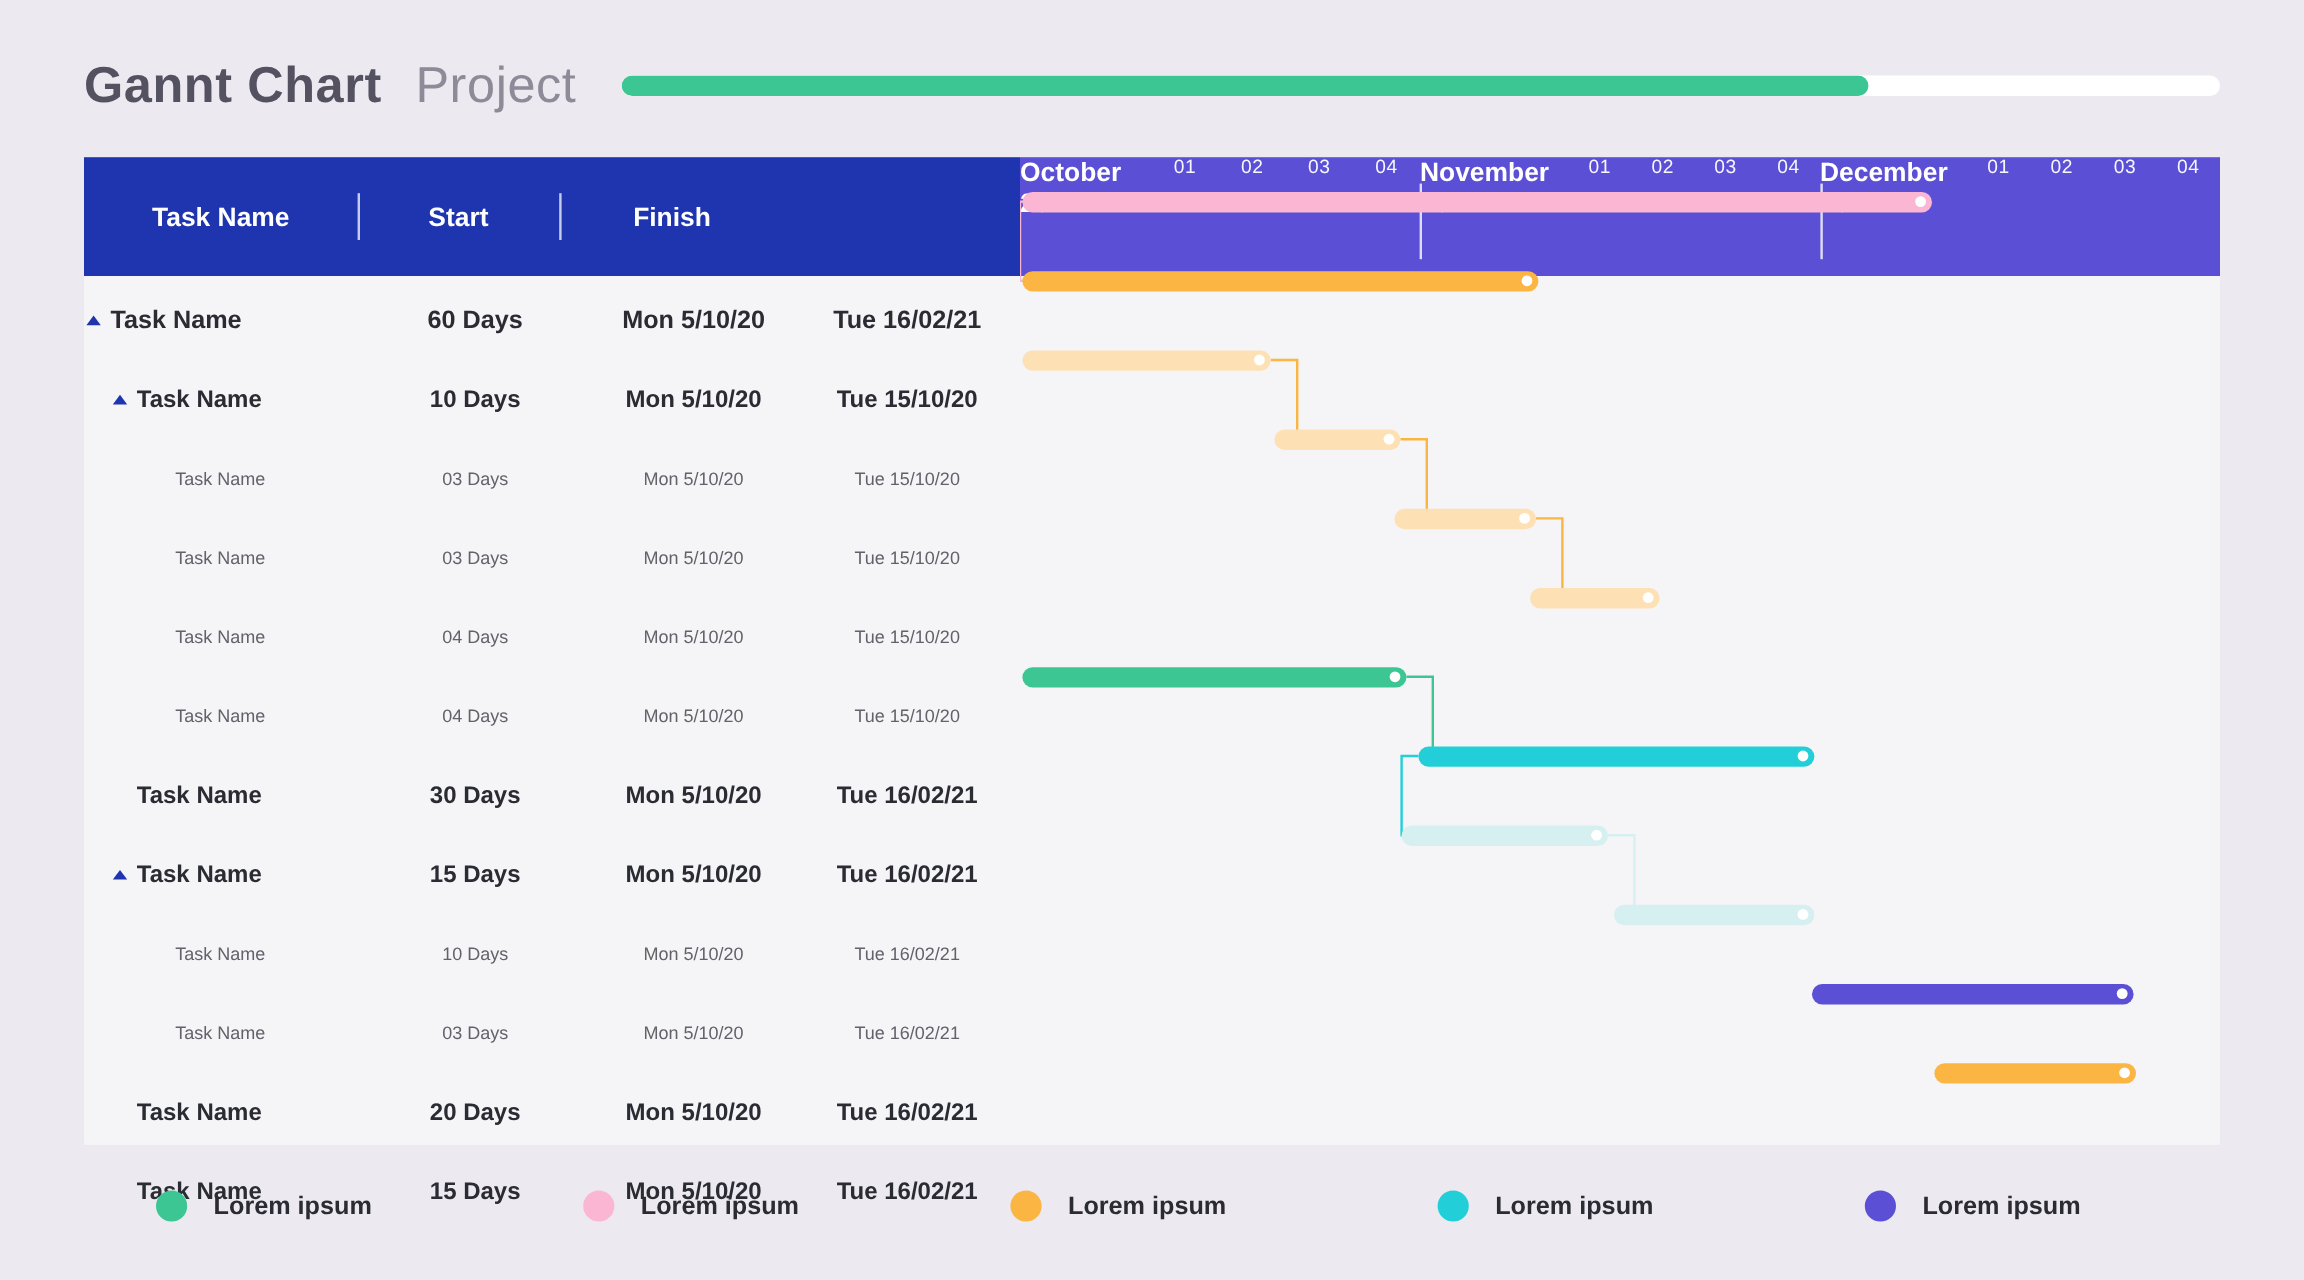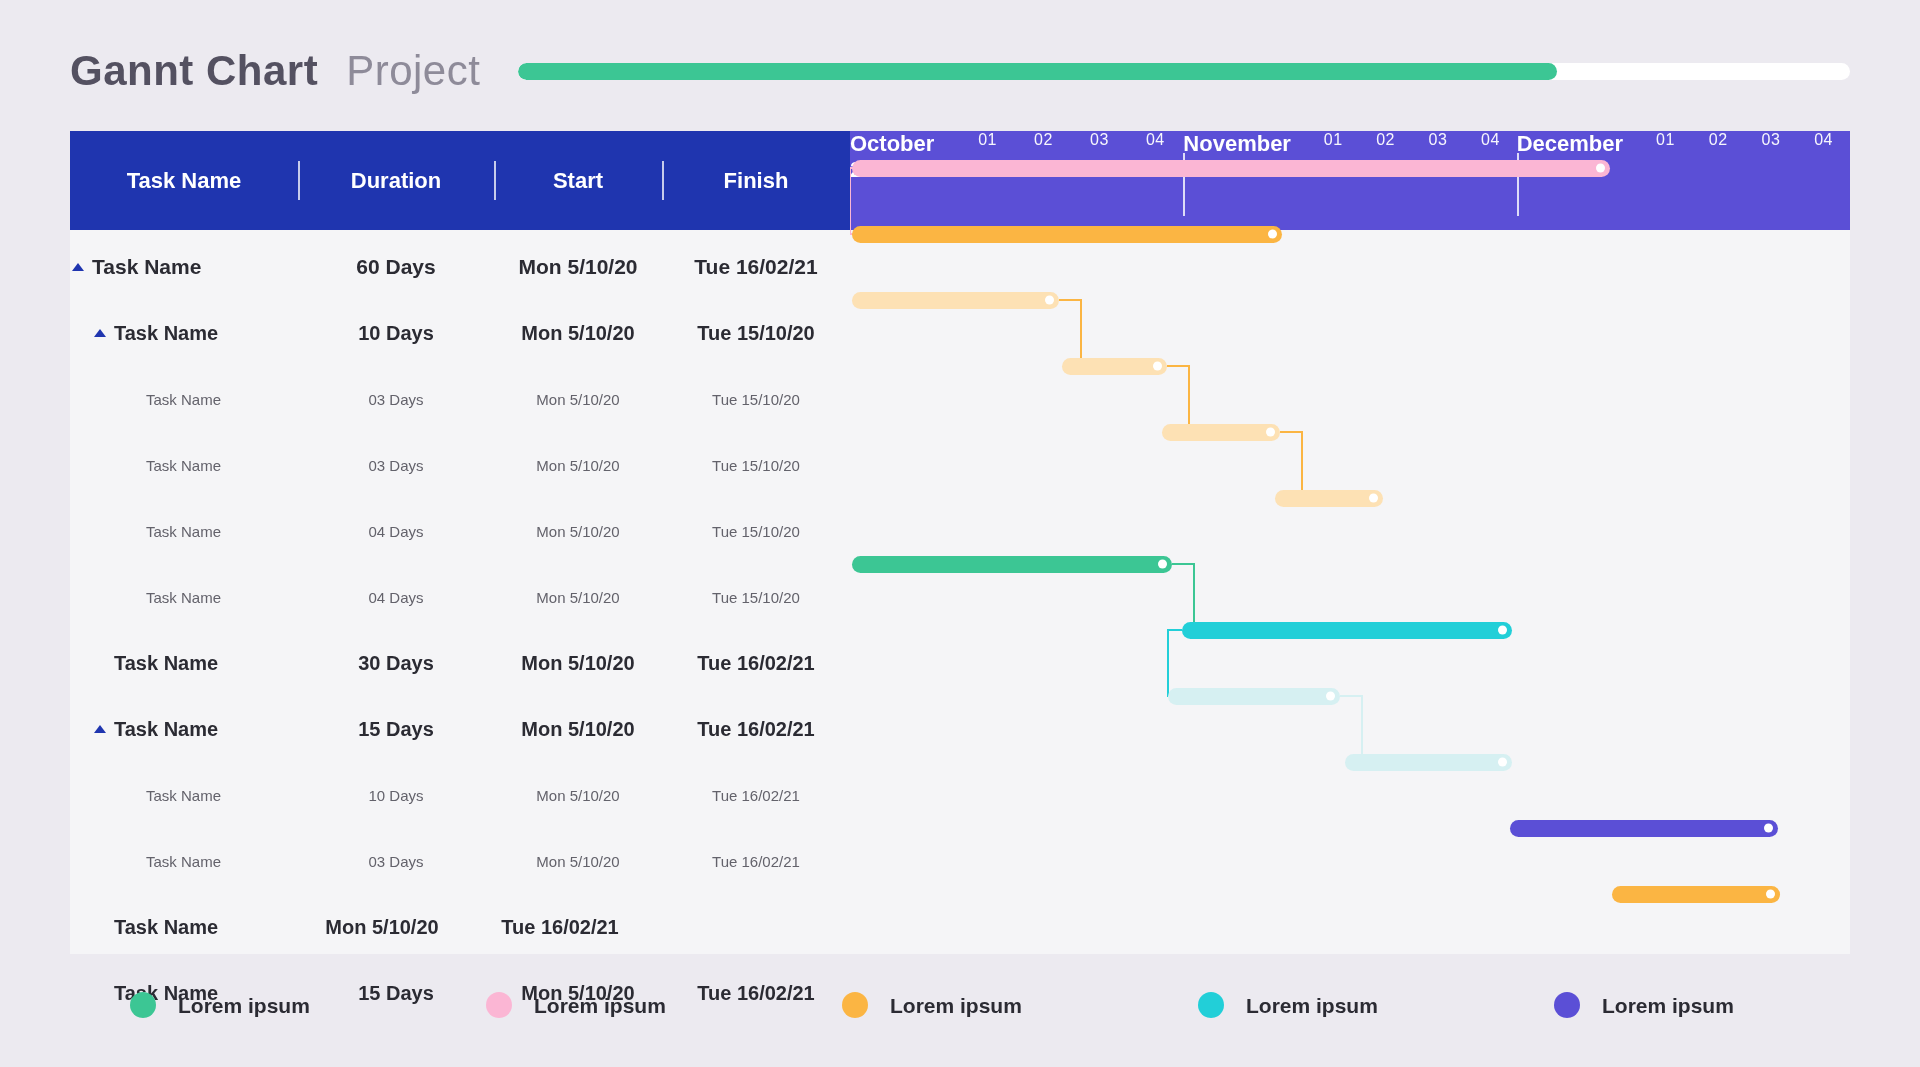--- a/index.html
+++ b/index.html
@@ -142,21 +142,20 @@
     <div class="progress-wrap">
       <div class="progress-fill" id="progress-fill" style="width: 78%;"></div>
     </div>
   </div>
 
   <div class="board">
 
     <div class="hdr">
       <div class="hdr-left">
         <div class="hdr-cell hc-0">Task Name</div>
-        <div class="hdr-cell hc-1">Duration</div>
         <div class="hdr-cell hc-2">Start</div>
         <div class="hdr-cell hc-3">Finish</div>
       </div>
       <div class="hdr-right" id="months">
           <div class="month">
             <div class="month-name">October 2021</div>
             <div class="weeks">
               <div class="week">01</div>
               <div class="week">02</div>
               <div class="week">03</div>
@@ -265,20 +264,21 @@
             <span>Task Name</span>
           </div>
           <div class="cell c-dur">03 Days</div>
           <div class="cell c-start">Mon 5/10/20</div>
           <div class="cell c-fin">Tue 16/02/21</div>
         </div>
         <div class="row lvl1" style="top: 664px;">
           <div class="cell c-name">
             <span>Task Name</span>
           </div>
+          <div class="cell c-dur">20 Days</div>
           <div class="cell c-start">Mon 5/10/20</div>
           <div class="cell c-fin">Tue 16/02/21</div>
         </div>
         <div class="row lvl1" style="top: 730px;">
           <div class="cell c-name">
             <span>Task Name</span>
           </div>
           <div class="cell c-dur">15 Days</div>
           <div class="cell c-start">Mon 5/10/20</div>
           <div class="cell c-fin">Tue 16/02/21</div>

